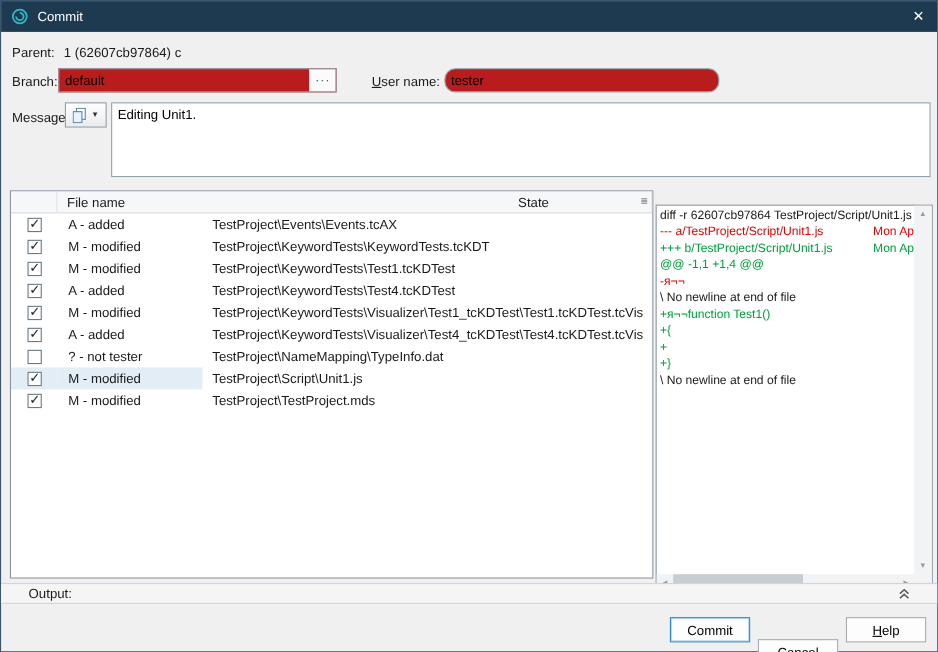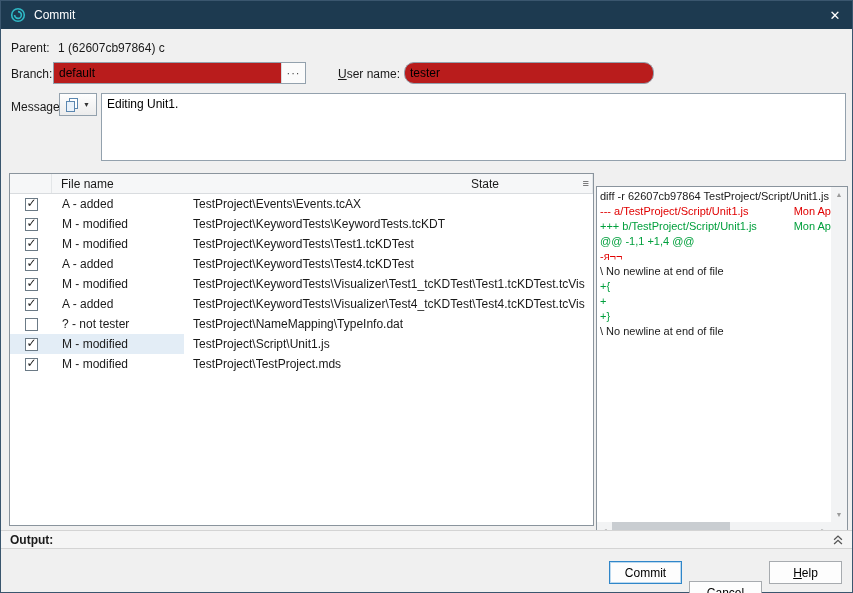--- a/index.html
+++ b/index.html
@@ -61,21 +61,21 @@
   .dline.hunk { color: #009f3c; }
   .vscroll { position: absolute; right: 0; top: 0; bottom: 16px; width: 16px; background: #f2f3f4; display: flex; flex-direction: column; justify-content: space-between; align-items: center; }
   .scroll-arrow { height: 15px; width: 16px; display: flex; align-items: center; justify-content: center; font-size: 7px; color: #9b9b9b; }
   .hscroll { position: absolute; left: 0; right: 16px; bottom: 0; height: 16px; background: #f2f3f4; display: flex; align-items: center; }
   .hscroll .scroll-arrow { width: 15px; height: 16px; flex: 0 0 auto; }
   .hscroll .scroll-arrow.right { margin-left: auto; }
   .hthumb { height: 16px; width: 118px; background: #c9cdd1; flex: 0 0 auto; }
   .scroll-corner { position: absolute; right: 0; bottom: 0; width: 16px; height: 16px; background: #f2f3f4; }
 
   
-  .output-bar { position: absolute; left: 0; right: 0; top: 529px; height: 19px; background: #f5f5f5; border-top: 1px solid #d4d4d4; border-bottom: 1px solid #d4d4d4; display: flex; align-items: center; padding: 0 9px; font-weight: bold; }
+  .output-bar { position: absolute; left: 0; right: 0; top: 529px; height: 19px; background: #f5f5f5; border-top: 1px solid #d4d4d4; border-bottom: 1px solid #d4d4d4; display: flex; align-items: center; padding: 0 25px; }
   .collapse-icon { margin-left: auto; }
 
   
   .btn { position: absolute; top: 560px; width: 73px; height: 23px; background: #fdfdfd; border: 1px solid #a7abaf; display: flex; align-items: center; justify-content: center; font: inherit; font-size: 12px; }
   .btn-commit { left: 608px; border: 1px solid #2f86c9; box-shadow: inset 0 0 0 1px #bcd9ef; }
   .btn-cancel { left: 688px; margin-top: 20px; }
   .btn-help { left: 768px; }
   .fl { display: inline-block; }
   .fl::first-letter { text-decoration: underline; }
 </style>
@@ -215,20 +215,23 @@
         <div class="dline hunk">
           <span>@@ -1,1 +1,4 @@</span>
         </div>
         <div class="dline removed">
           <span>-я¬¬</span>
         </div>
         <div class="dline plain">
           <span>\ No newline at end of file</span>
         </div>
         <div class="dline added">
+          <span>+я¬¬function Test1()</span>
+        </div>
+        <div class="dline added">
           <span>+{</span>
         </div>
         <div class="dline added">
           <span>+</span>
         </div>
         <div class="dline added">
           <span>+}</span>
         </div>
         <div class="dline plain">
           <span>\ No newline at end of file</span>

